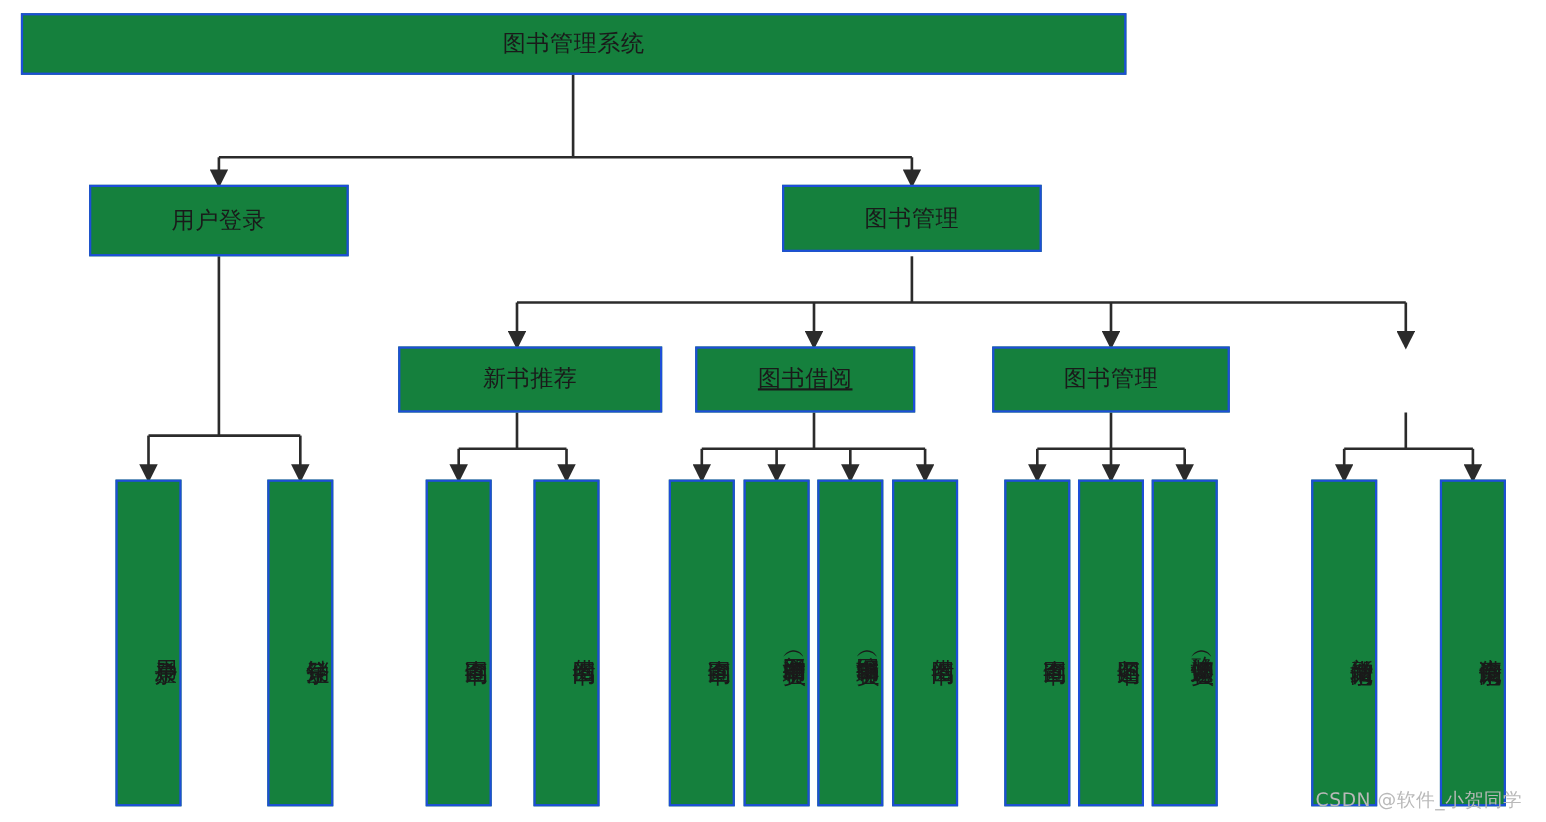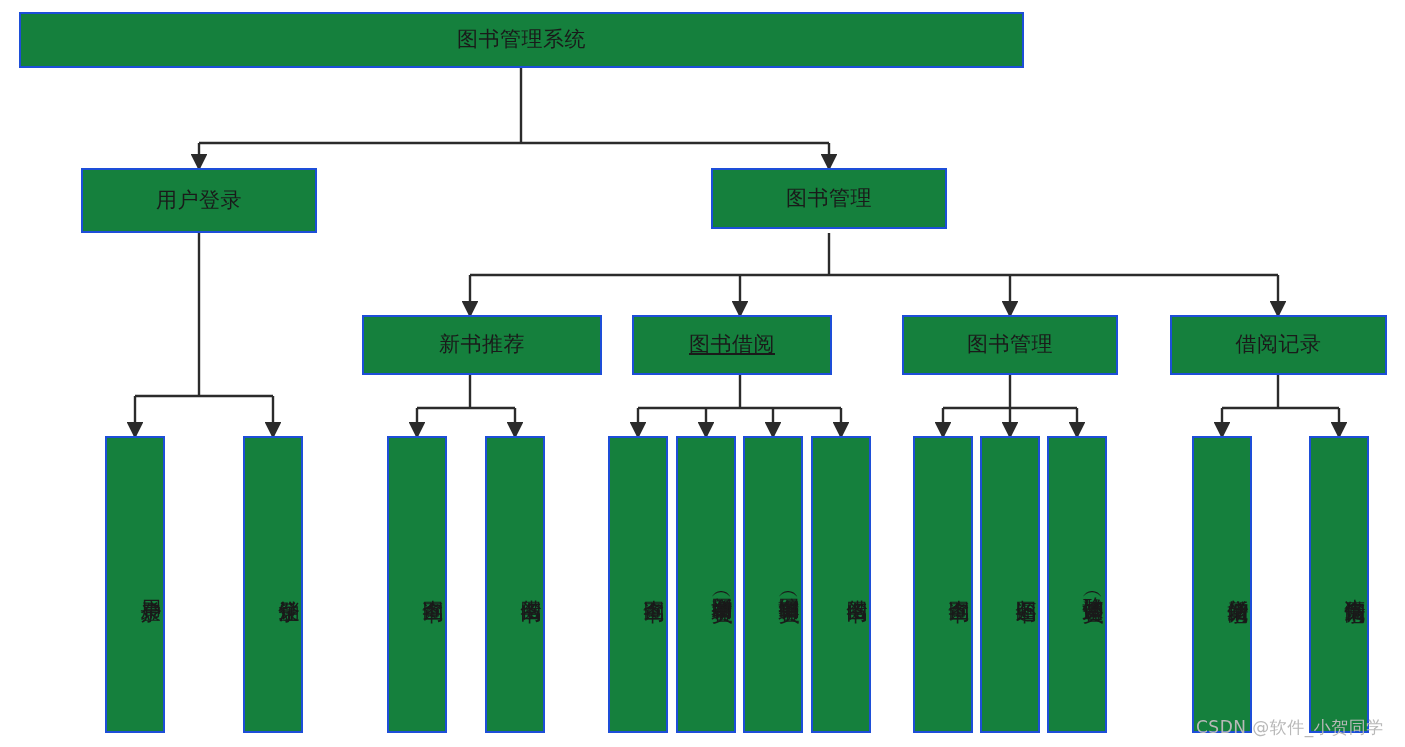--- a/index.html
+++ b/index.html
@@ -134,23 +134,20 @@
 
   <div class="node node-h" style="left:362px; top:315px; width:240px; height:60px;">
     <span>新书推荐</span>
   </div>
   <div class="node node-h" style="left:632px; top:315px; width:200px; height:60px;text-decoration:underline;">
     <span>图书借阅</span>
   </div>
   <div class="node node-h" style="left:902px; top:315px; width:216px; height:60px;">
     <span>图书管理</span>
   </div>
-  <div class="node node-h" style="left:1170px; top:315px; width:217px; height:60px;">
-    <span>借阅记录</span>
-  </div>
 
   <div class="node node-v" style="left:105px; top:436px; width:60px; height:297px;">
     <span class="vlabel">用户登录</span>
   </div>
   <div class="node node-v" style="left:243px; top:436px; width:60px; height:297px;">
     <span class="vlabel">注销登录</span>
   </div>
 
   <div class="node node-v" style="left:387px; top:436px; width:60px; height:297px;">
     <span class="vlabel">查询图书</span>

